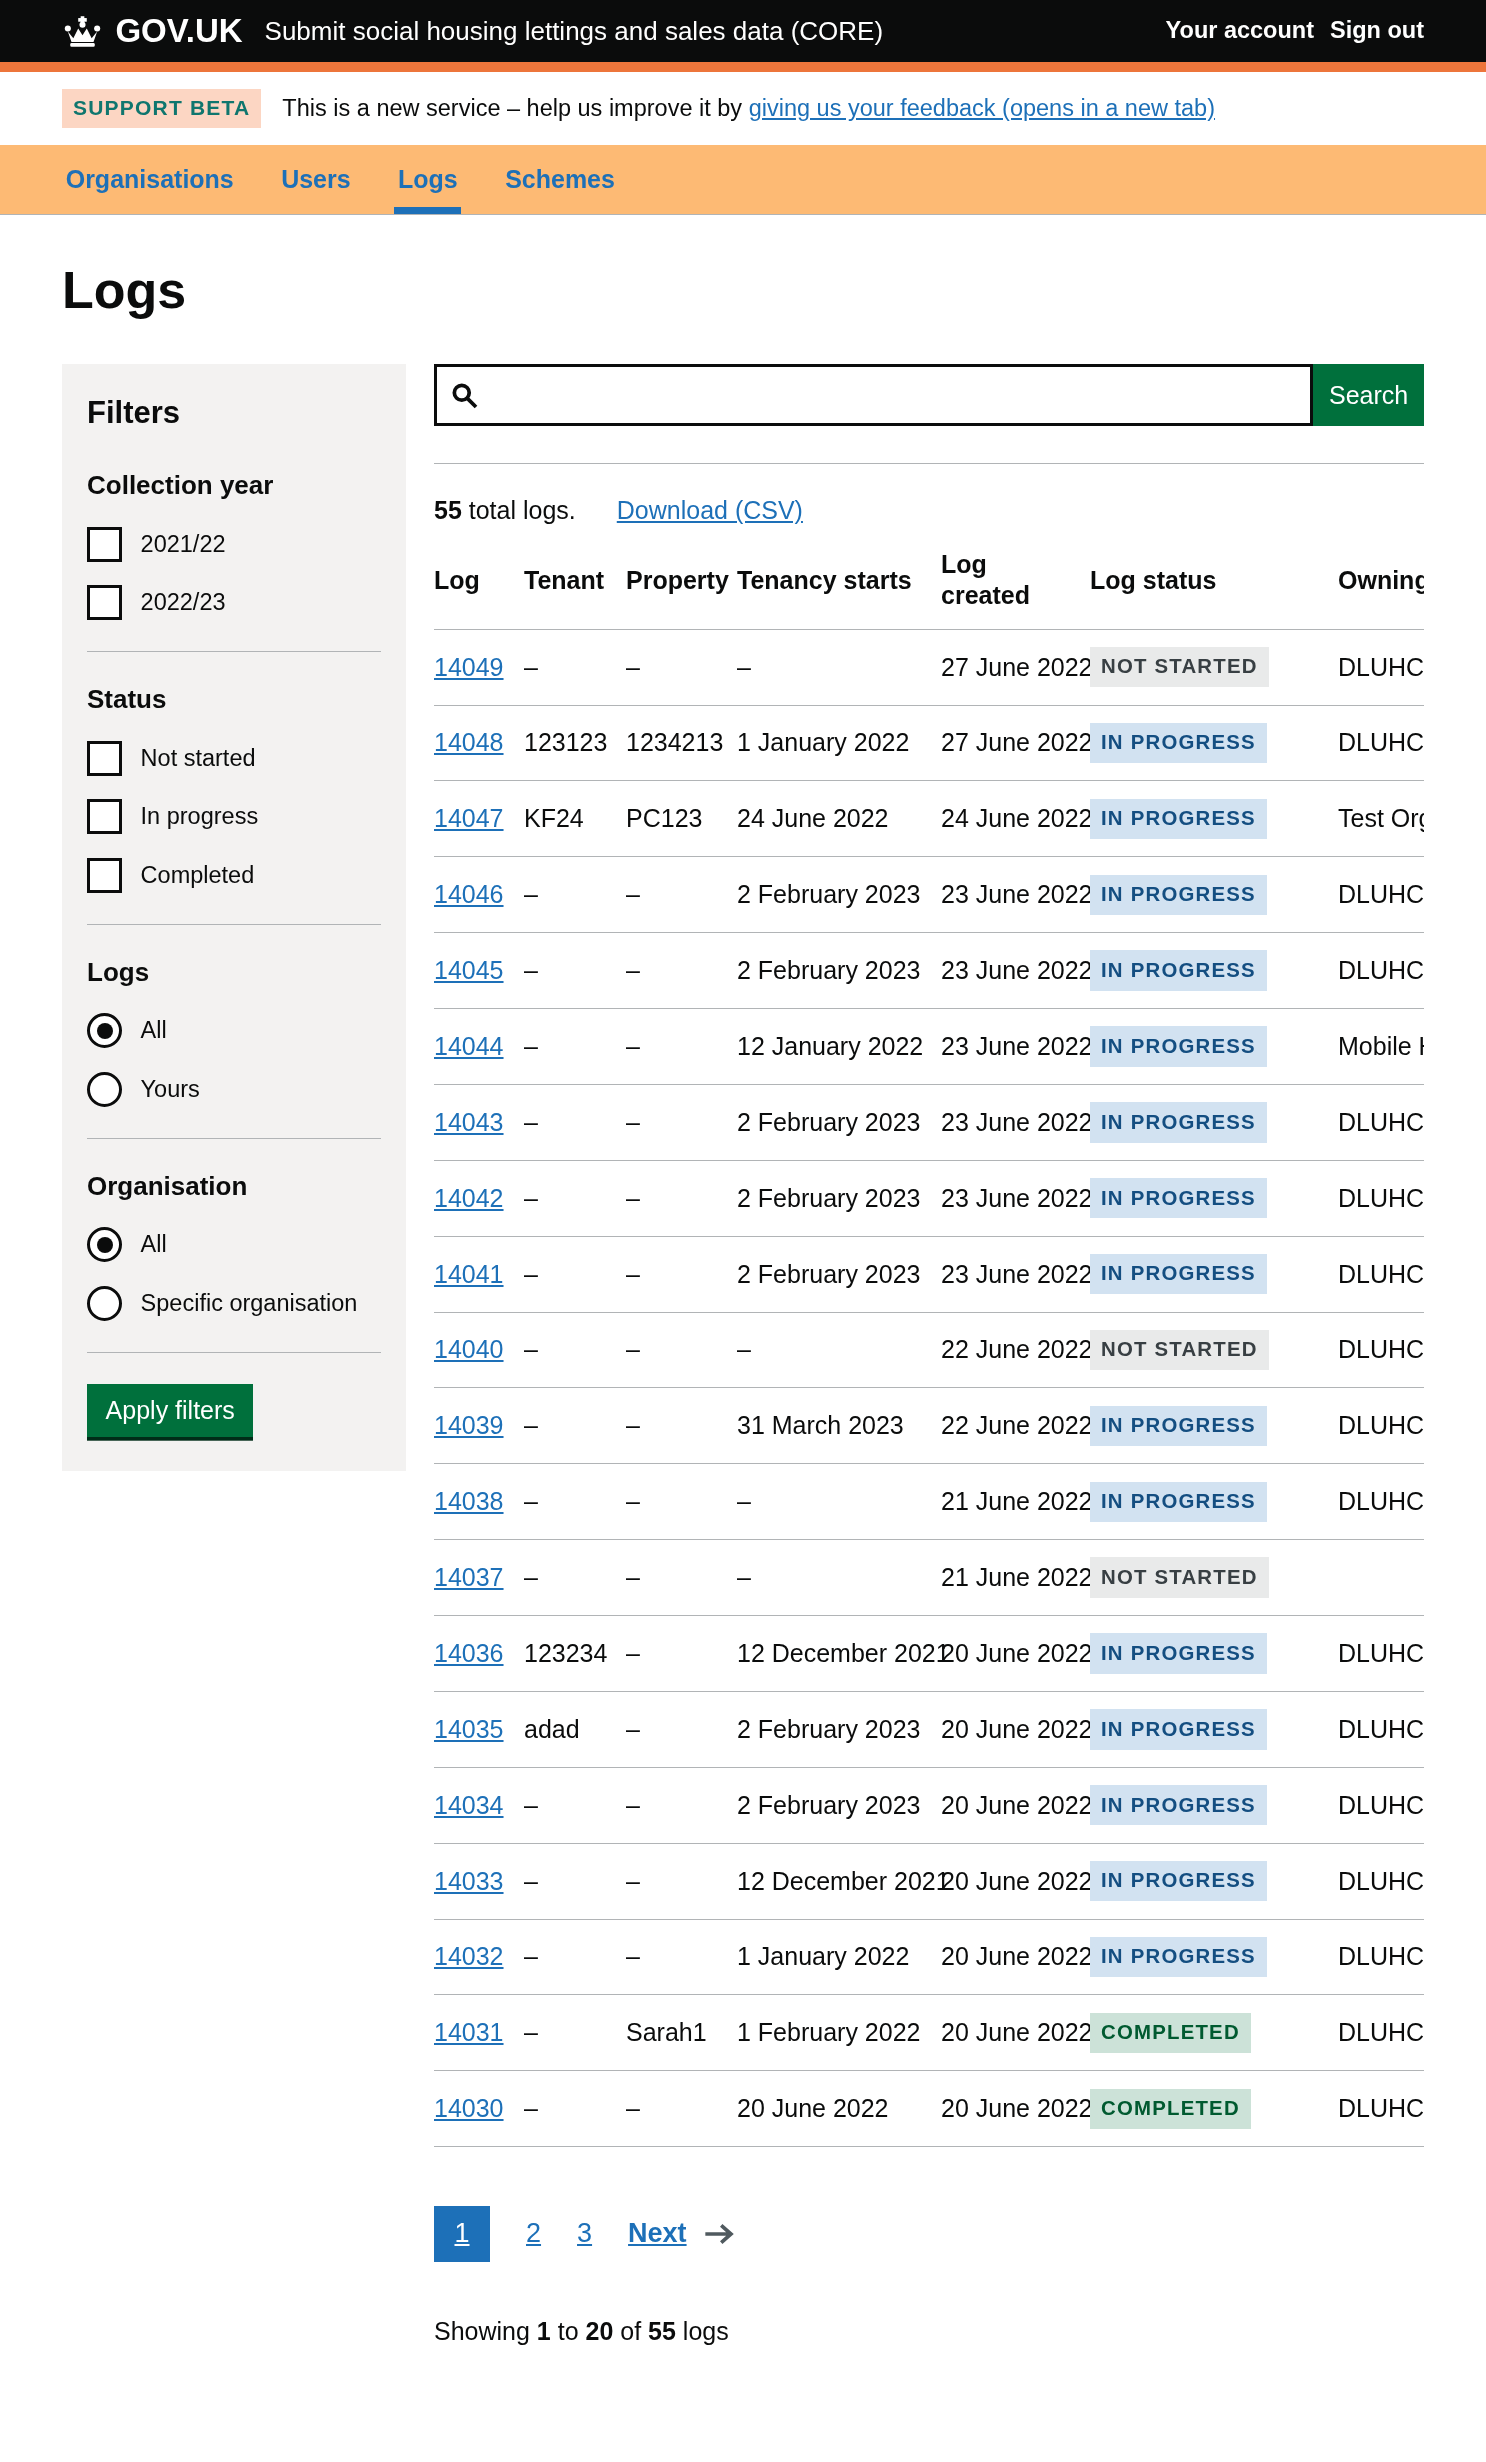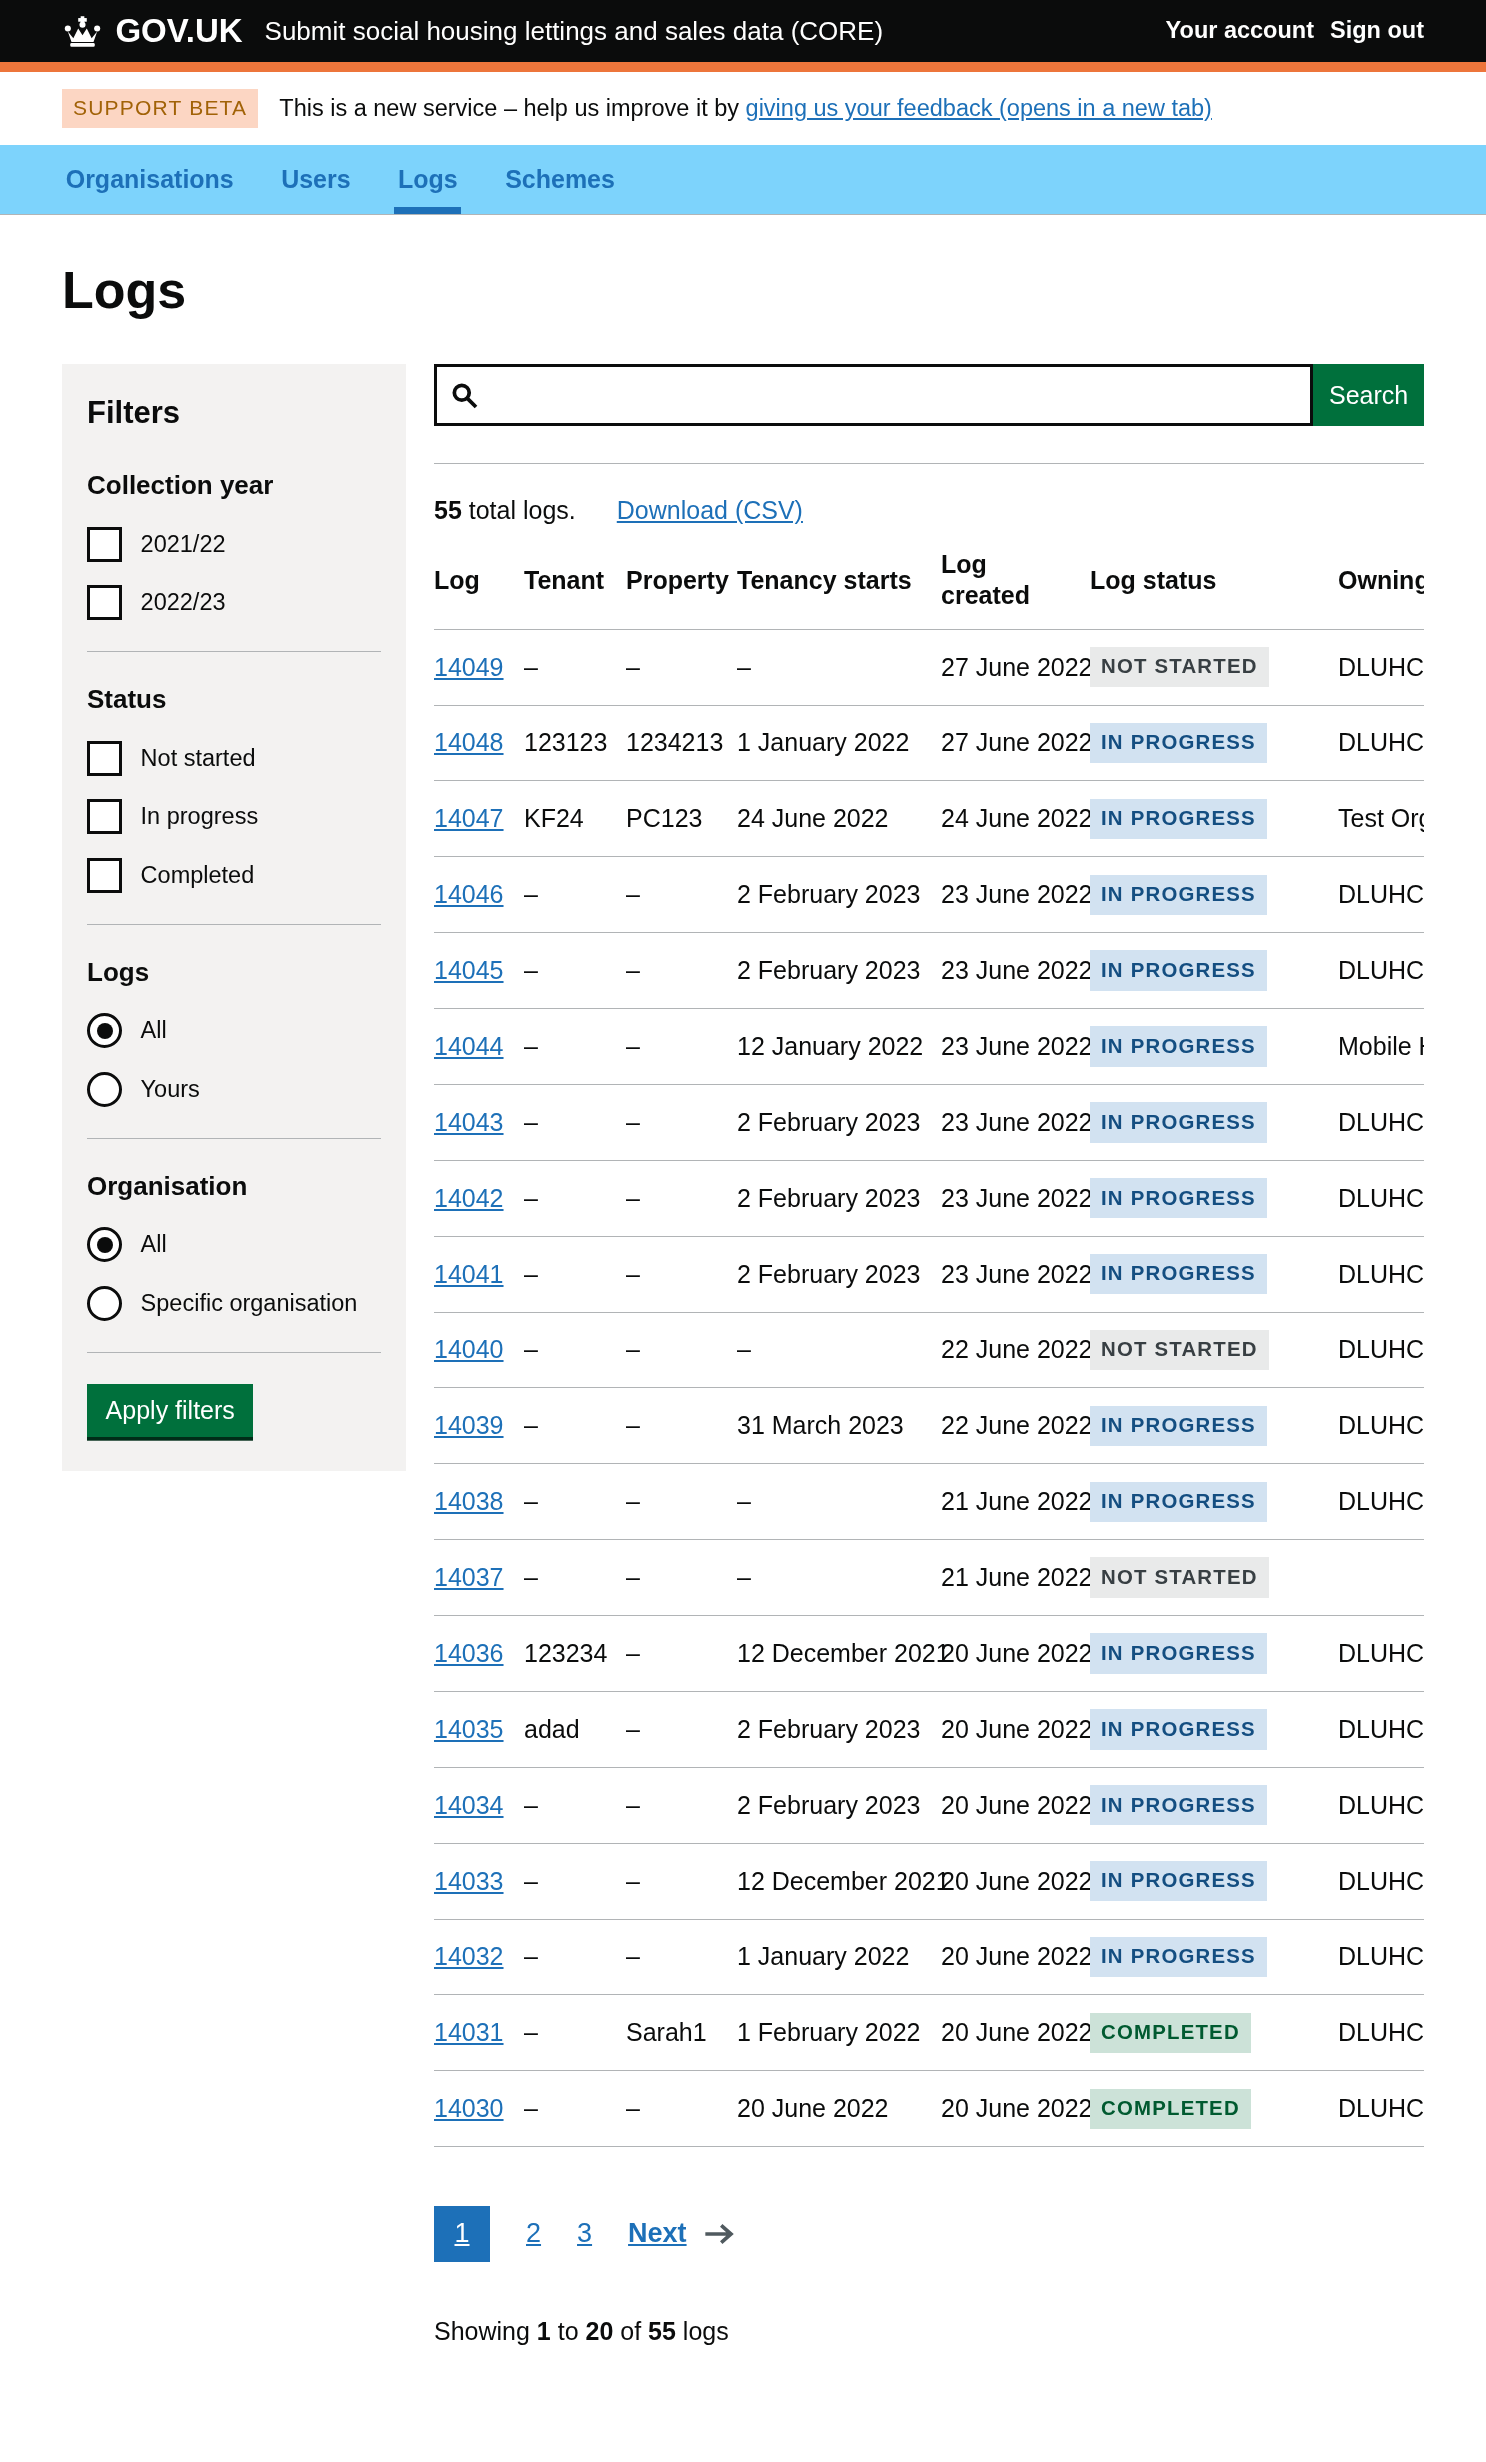--- a/index.html
+++ b/index.html
@@ -14,25 +14,25 @@
   
   .gov-header { background:#0b0c0c; border-bottom:10px solid #ed753b; }
   .gov-header .container { display:flex; align-items:center; height:62px; }
   .logo { display:flex; align-items:center; gap:12.4px; color:#fff; font-weight:bold; font-size:33px; text-decoration:none; }
   .service-name { color:#fff; font-size:26px; margin-left:22px; text-decoration:none; font-weight:normal; }
   .header-links { margin-left:auto; display:flex; gap:16px; }
   .header-links a { color:#fff; font-weight:bold; font-size:23.5px; text-decoration:none; }
 
   
   .phase-banner .container { display:flex; align-items:center; gap:21px; padding-top:17.3px; padding-bottom:17.3px; }
-  .tag-beta { background:#fcd6c3; color:#a16207; font-weight:normal; font-size:21px; letter-spacing:1.2px; padding:6.2px 11px; white-space:nowrap; }
+  .tag-beta { background:#fcd6c3; color:#0f766e; font-weight:bold; font-size:21px; letter-spacing:1.2px; padding:6.2px 11px; white-space:nowrap; }
   .phase-text { font-size:23.5px; }
 
   
-  .nav { background:#7dd3fc; border-bottom:1.9px solid #b1b4b6; }
+  .nav { background:#fdba74; border-bottom:1.9px solid #b1b4b6; }
   .nav .container { display:flex; gap:40px; }
   .nav a { display:inline-block; font-weight:bold; font-size:25px; text-decoration:none; color:#1d70b8;
            padding:18.6px 3.7px 12.4px; border-bottom:7.4px solid transparent; }
   .nav a.active { border-bottom-color:#1d70b8; }
 
   
   h1.page-title { font-size:52px; font-weight:bold; margin:43px 0 0; }
   .btn { display:inline-block; background:#00703c; color:#fff; border:none; font-size:25px; font-family:inherit;
          padding:12.4px 18.6px; box-shadow:0 3.7px 0 #002d18; cursor:pointer; text-align:center; }
   .create-btn { margin-top:37px; }

